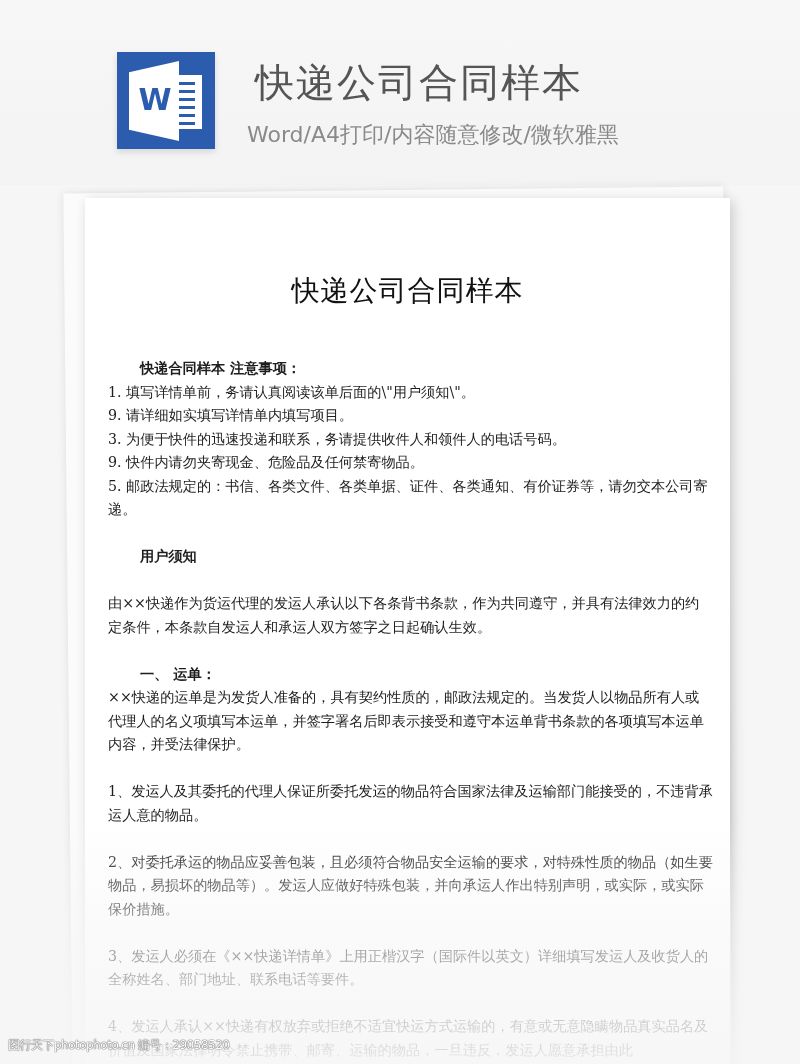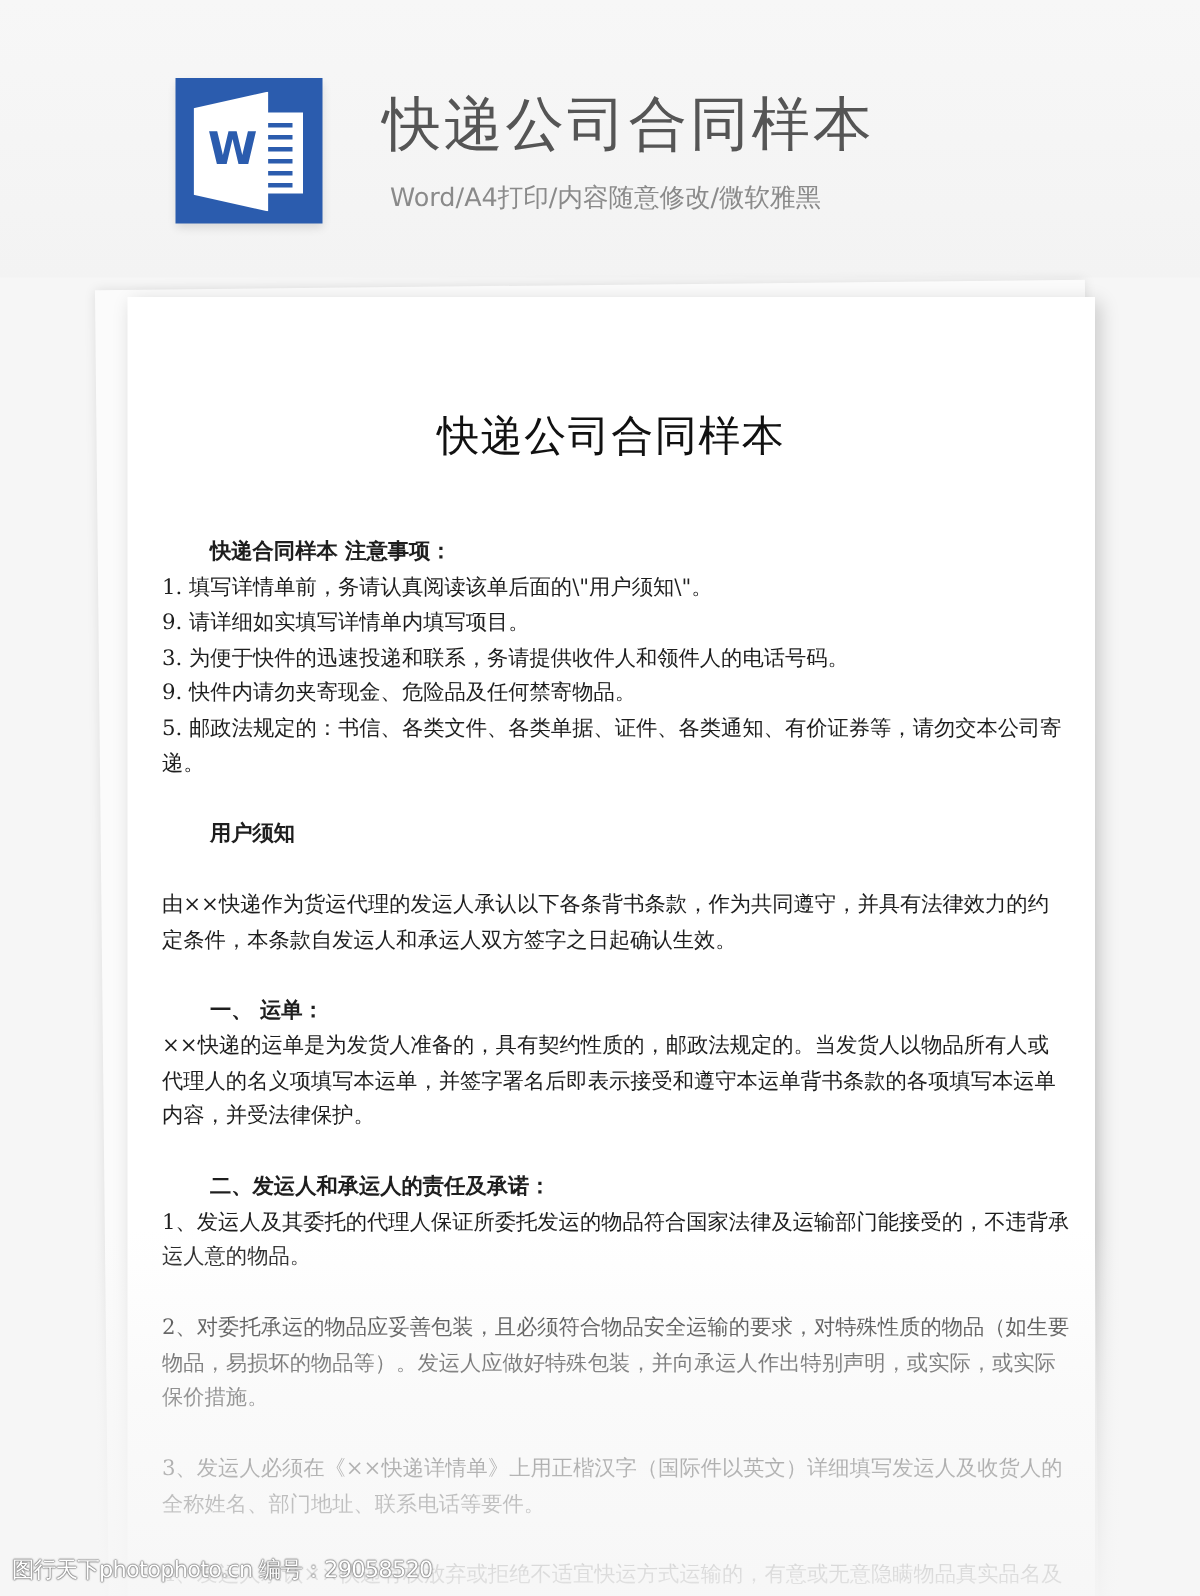--- a/index.html
+++ b/index.html
@@ -34,23 +34,23 @@
       position: absolute; left: 18px; top: 30px; width: 40px; height: 36px;
       font-family: "DejaVu Sans", "Liberation Sans", sans-serif;
       font-weight: bold; font-size: 30px; color: #2b5cae; text-align: center; line-height: 36px;
     }
     .header-title {
       position: absolute; left: 255px; top: 56px;
       font-family: "DejaVu Sans", "Liberation Sans", sans-serif;
       font-size: 39px; color: #555555; letter-spacing: 2px; font-weight: 500;
     }
     .header-sub {
-      position: absolute; left: 260px; top: 120px;
+      position: absolute; left: 247px; top: 120px;
       font-family: "DejaVu Sans", "Liberation Sans", sans-serif;
-      font-size: 17px; color: #8a8a8a;
+      font-size: 22px; color: #8a8a8a;
     }
     .page-stack {
       position: absolute; left: 68px; top: 190px; width: 660px; height: 900px;
       background: #fbfbfb;
       box-shadow: 0 0 8px rgba(0,0,0,0.10);
       transform: rotate(-0.6deg);
     }
     .page {
       position: absolute; left: 85px; top: 198px; width: 645px; height: 900px;
       background: #ffffff;
@@ -69,21 +69,21 @@
     .content .bold { font-weight: bold; margin-left: 32px; }
     .gap { height: 23.5px; }
     .fade {
       position: absolute; left: 0; top: 820px; width: 800px; height: 244px;
       background: linear-gradient(rgba(246,246,246,0), rgba(246,246,246,0.55) 45%, rgba(246,246,246,0.92) 100%);
       pointer-events: none;
     }
     .watermark {
       position: absolute; left: 8px; top: 1037px;
       font-family: "DejaVu Sans", "Liberation Sans", sans-serif;
-      font-size: 15px; color: #ffffff;
+      font-size: 12px; color: #ffffff;
       text-shadow: 0 0 1px #666, 0 0 1px #666, 0 0 1px #666;
       letter-spacing: -0.5px;
     }
   </style>
 </head>
 <body>
 
 <div class="header">
   <div class="word-icon">
     <div class="doc-back"></div>
@@ -113,21 +113,20 @@
   <p>9. 快件内请勿夹寄现金、危险品及任何禁寄物品。</p>
   <p>5. 邮政法规定的：书信、各类文件、各类单据、证件、各类通知、有价证券等，请勿交本公司寄递。</p>
   <div class="gap"></div>
   <p class="bold">用户须知</p>
   <div class="gap"></div>
   <p>由××快递作为货运代理的发运人承认以下各条背书条款，作为共同遵守，并具有法律效力的约定条件，本条款自发运人和承运人双方签字之日起确认生效。</p>
   <div class="gap"></div>
   <p class="bold">一、  运单：</p>
   <p>××快递的运单是为发货人准备的，具有契约性质的，邮政法规定的。当发货人以物品所有人或代理人的名义项填写本运单，并签字署名后即表示接受和遵守本运单背书条款的各项填写本运单内容，并受法律保护。</p>
   <div class="gap"></div>
-  <p class="bold">二、发运人和承运人的责任及承诺：</p>
   <p>1、发运人及其委托的代理人保证所委托发运的物品符合国家法律及运输部门能接受的，不违背承运人意的物品。</p>
   <div class="gap"></div>
   <p>2、对委托承运的物品应妥善包装，且必须符合物品安全运输的要求，对特殊性质的物品（如生要物品，易损坏的物品等）。发运人应做好特殊包装，并向承运人作出特别声明，或实际，或实际保价措施。</p>
   <div class="gap"></div>
   <p>3、发运人必须在《××快递详情单》上用正楷汉字（国际件以英文）详细填写发运人及收货人的全称姓名、部门地址、联系电话等要件。</p>
   <div class="gap"></div>
   <p>4、发运人承认××快递有权放弃或拒绝不适宜快运方式运输的，有意或无意隐瞒物品真实品名及价值及国家法律明令禁止携带、邮寄、运输的物品，一旦违反，发运人愿意承担由此</p>
 </div>
 
 <div class="fade"></div>

